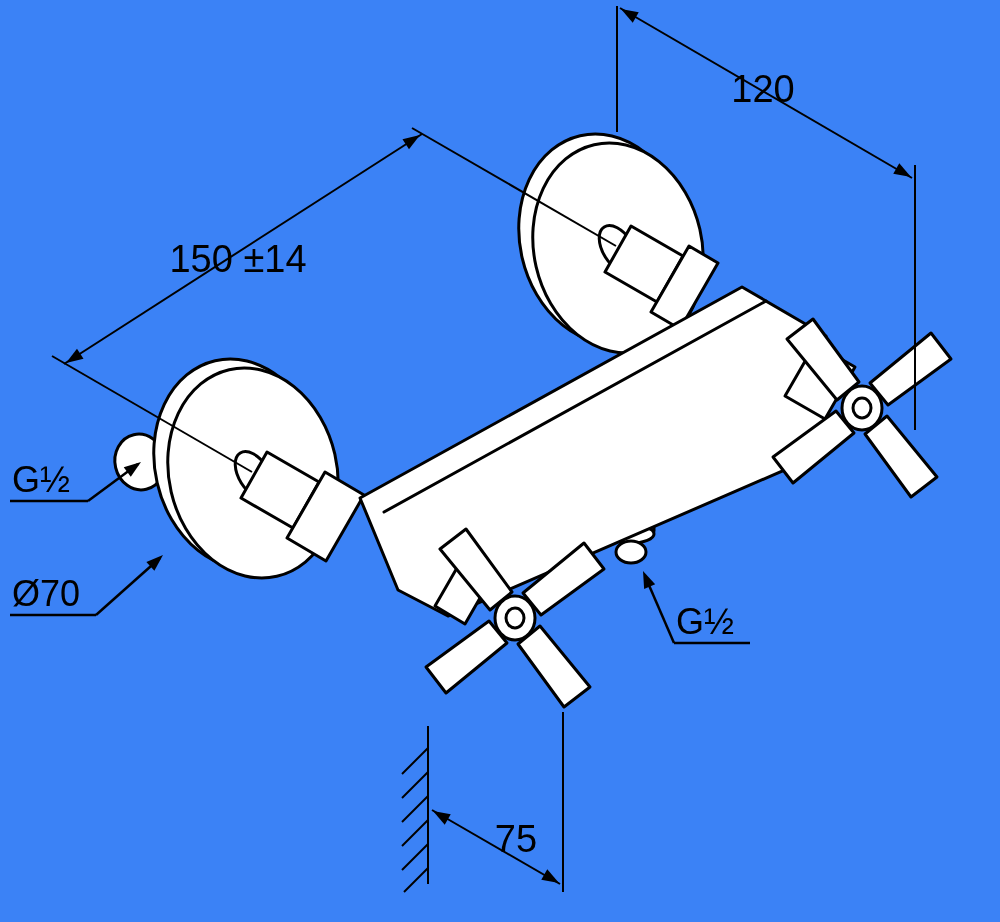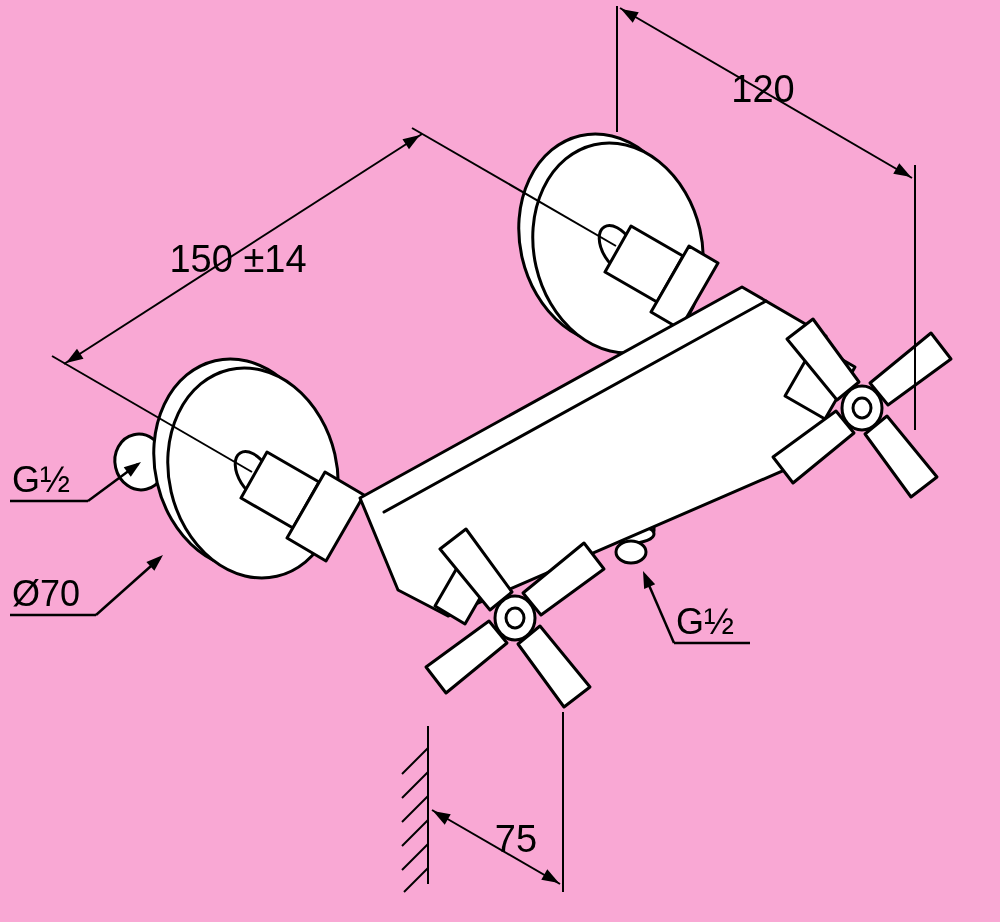--- a/index.html
+++ b/index.html
@@ -1,16 +1,16 @@
 <!DOCTYPE html>
 <html><head>
 <meta charset="utf-8">
 <style>
   html,body{margin:0;padding:0;background:#ffffff;}
-  .stage{position:relative;width:1000px;height:922px;background:#f9a8d4;overflow:hidden;}
+  .stage{position:relative;width:1000px;height:922px;background:#3b82f6;overflow:hidden;}
   svg{display:block;}
   .shape{fill:#ffffff;stroke:#000000;stroke-width:3;stroke-linejoin:round;}
   .edge{fill:none;stroke:#000000;stroke-width:3;stroke-linejoin:round;stroke-linecap:round;}
   .dim{fill:none;stroke:#000000;stroke-width:2;stroke-linecap:butt;}
   .leader{fill:none;stroke:#000000;stroke-width:2.5;stroke-linecap:butt;}
   .arrow{fill:#000000;stroke:none;}
   text{font-family:"Liberation Sans","DejaVu Sans",sans-serif;fill:#000000;}
   .dimtext{font-size:38px;}
   .labeltext{font-size:36px;}
 </style>

